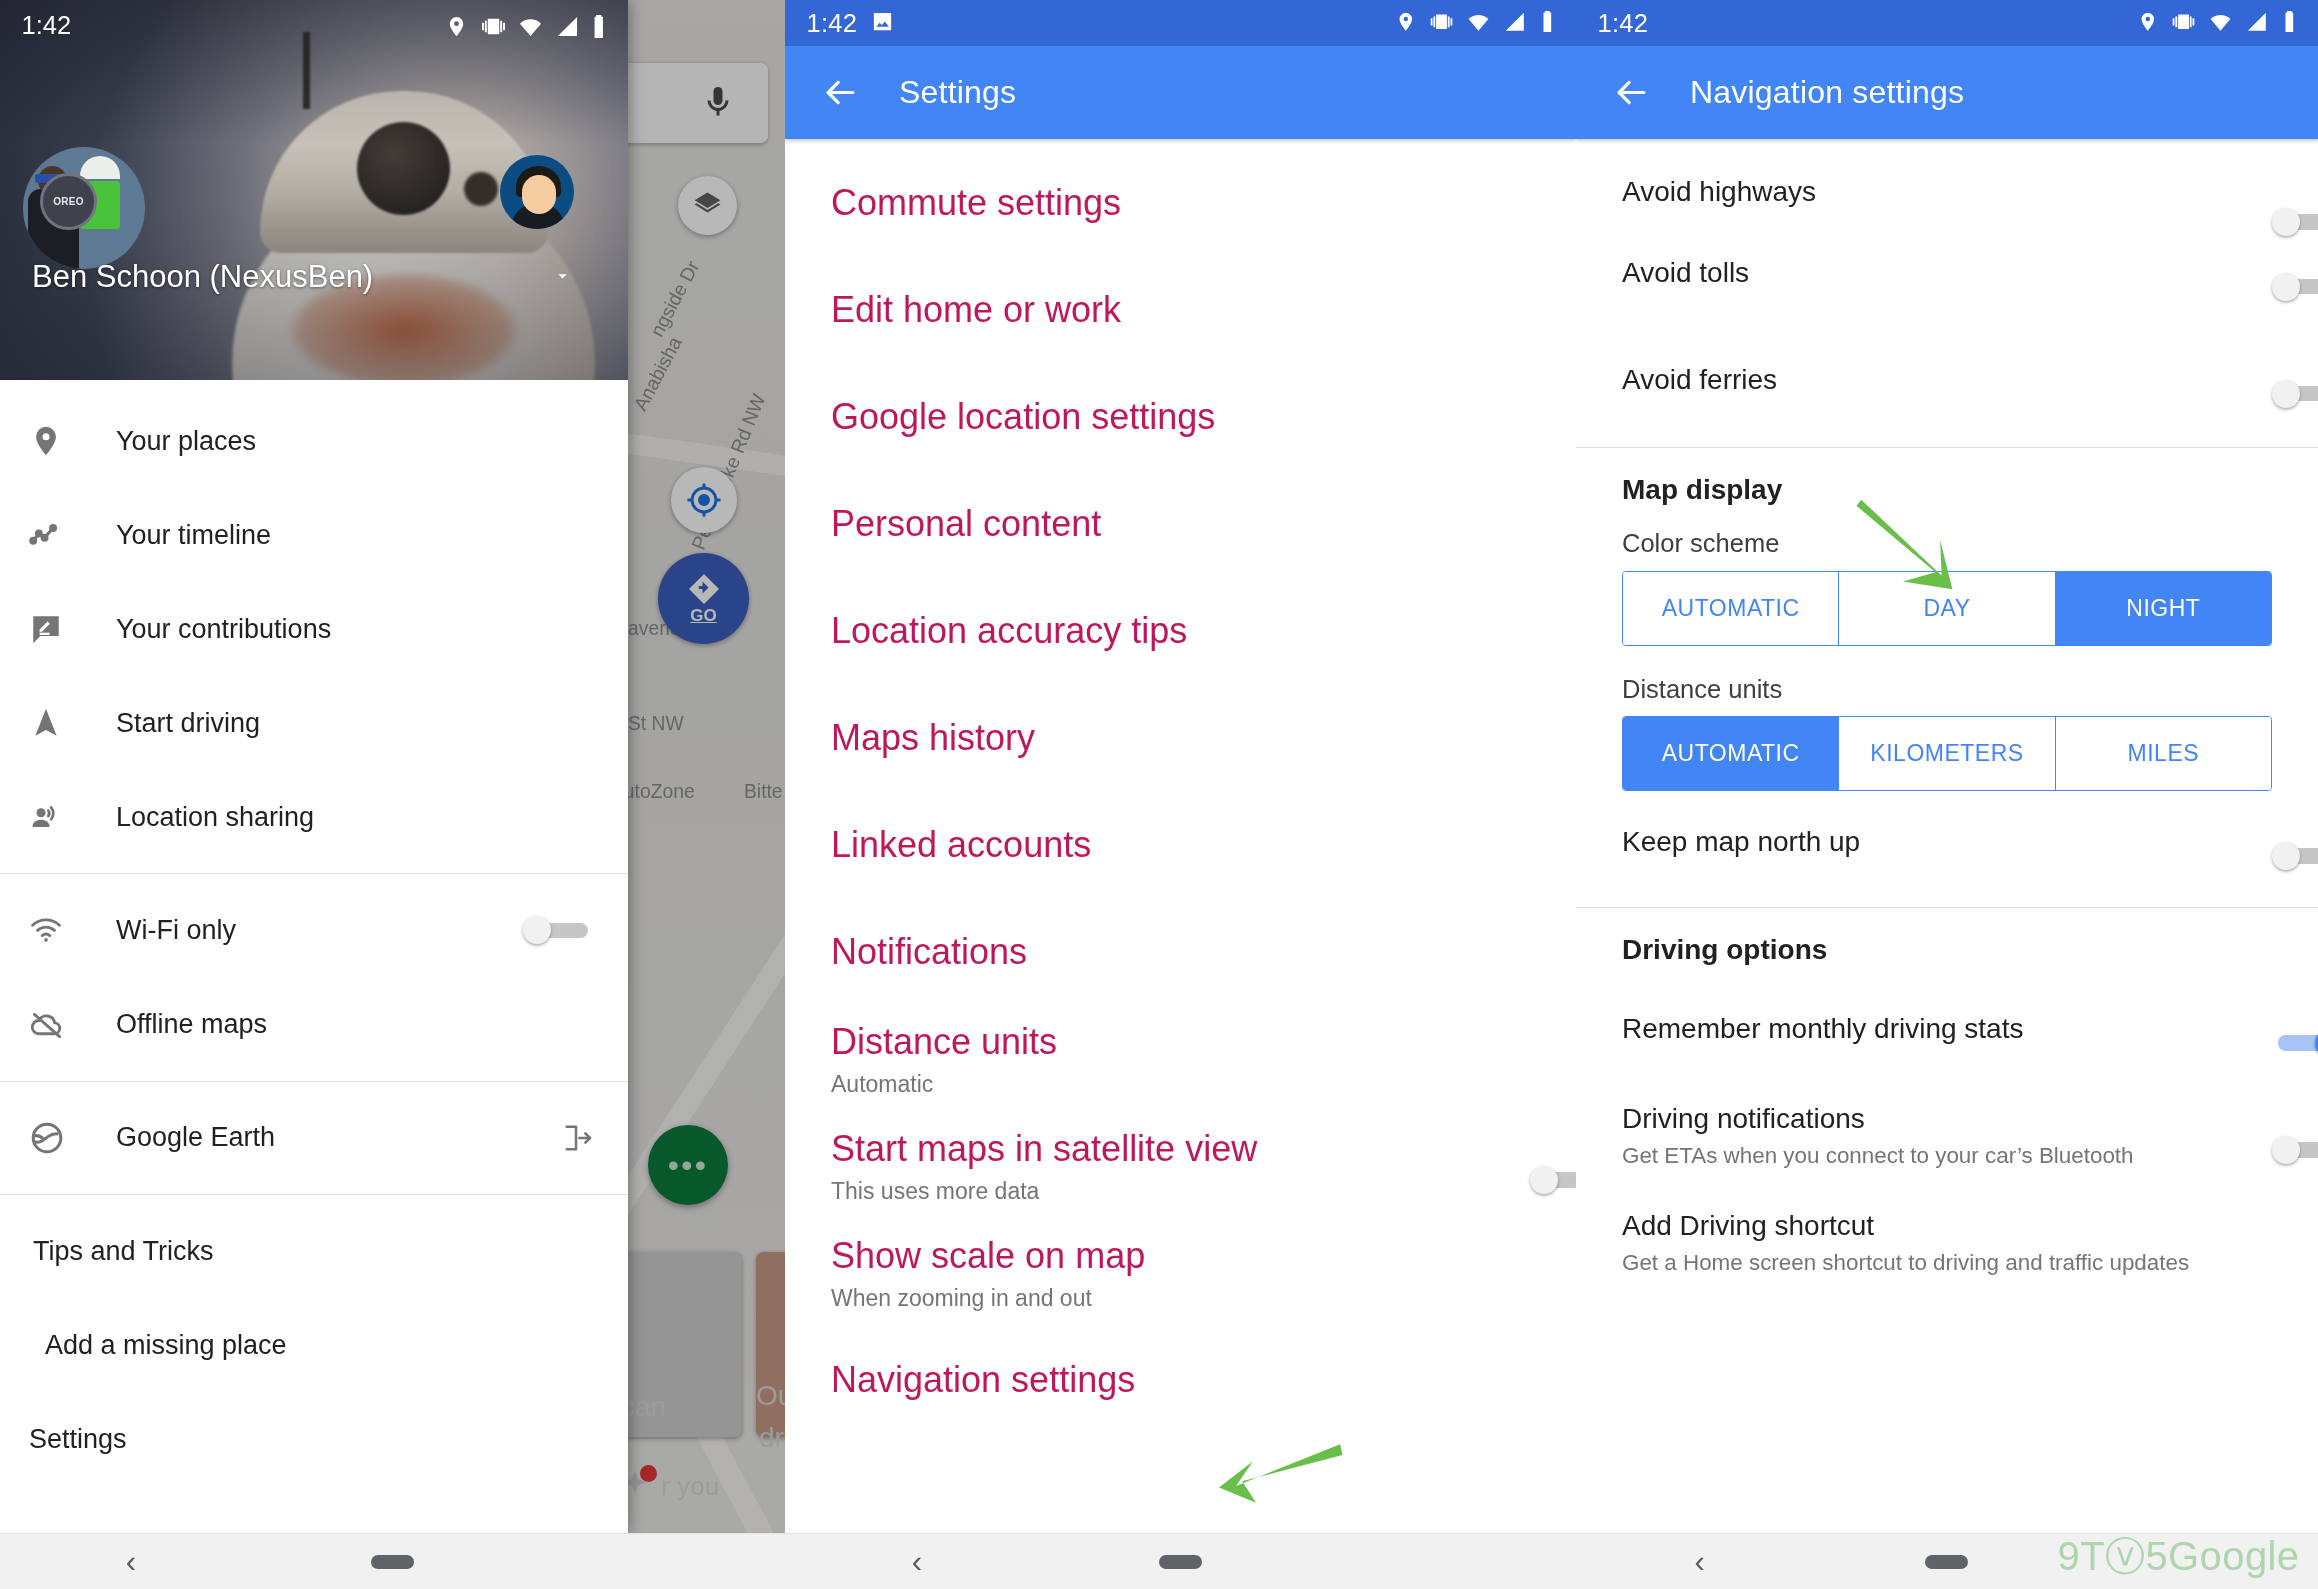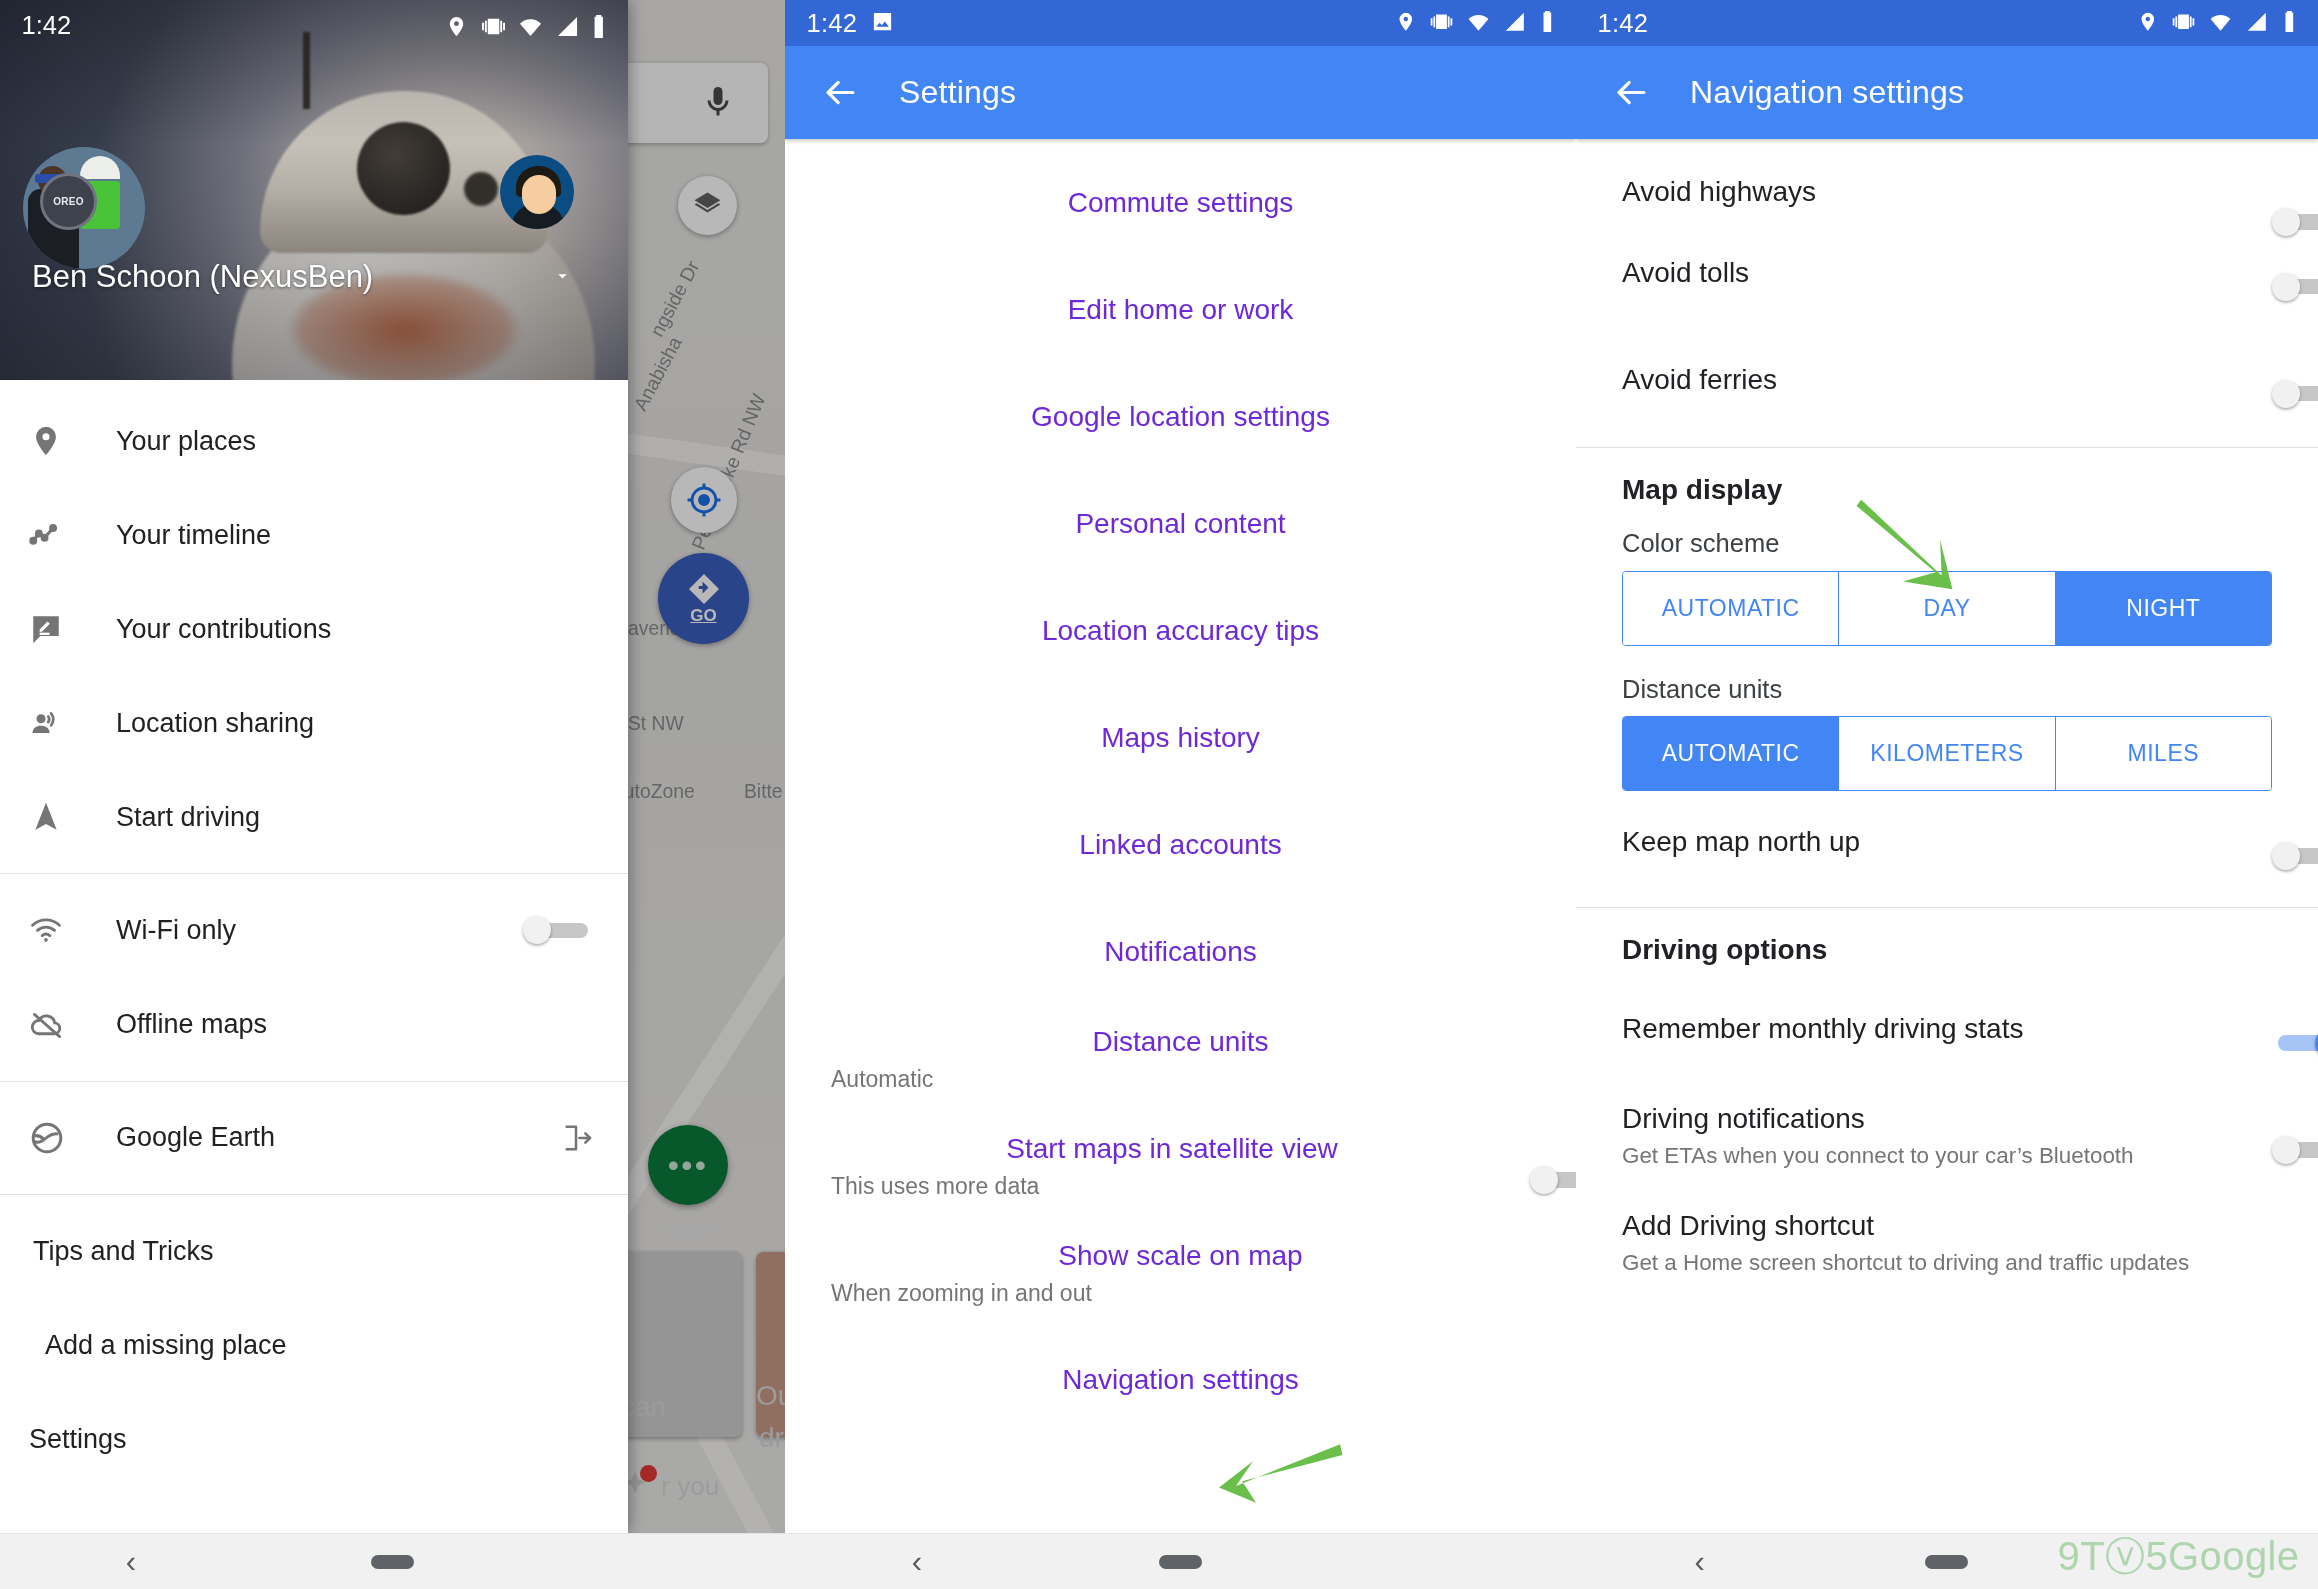--- a/index.html
+++ b/index.html
@@ -170,21 +170,21 @@
   .switch .track { position:absolute; left:6.2px; top:6.2px; width: 59px; height: 15.5px; border-radius:7.7px; background:#c6c6c6; }
   .switch .thumb { position:absolute; left:0; top:0; width: 28px; height: 28px; border-radius:50%; background:#f1f1f1;
                    box-shadow: 0 1.5px 3.1px rgba(0,0,0,.35); }
   .switch.on .track { background:#a7c4f7; }
   .switch.on .thumb { left: 43px; background:#4285f4; }
 
   
   .settings-list { position:absolute; top:139px; left:0; right:0; bottom:56px; background:#fff; padding-top: 10.8px; }
   .s-item { padding: 0 46px; min-height: 107px; display:flex; align-items:center; cursor:pointer; }
   .s-text { flex:1; }
-  .s-title { font-size: 28px; color:#6d28d9;text-align:center; }
+  .s-title { font-size: 36px; color:#be185d; }
   .s-sub { font-size: 23px; color:#757575; margin-top: 7.7px; }
   .s-right { margin-left: 17px; }
 
   
   .nav-list { position:absolute; top:139px; left:0; right:0; bottom:56px; background:#fff; overflow:hidden; }
   .n-row { display:flex; align-items:center; padding: 0 46px; min-height: 107px; }
   .n-row.first { min-height: 80px; align-items:flex-end; padding-bottom: 10.8px; }
   .n-text { flex:1; }
   .n-title { font-size: 28px; color:#202124; }
   .n-sub { font-size: 22.4px; color:#757575; margin-top: 7.7px; }
@@ -377,36 +377,36 @@
               <path d="M7.5 12.3l5.6-5.6 1.6 1.6-5.6 5.6H7.5v-1.6z" fill="#fff"></path>
               <path d="M7.5 14.6h7v1.6h-7z" fill="#fff"></path>
             </svg>
           </span>
           <span class="d-label">Your contributions</span>
         </div>
 
         <div class="d-item">
           <span class="d-ic">
             <svg width="34" height="34" viewBox="0 0 24 24" fill="#757575">
+                <path d="M12 2L4.5 21l7.5-4 7.5 4L12 2z"></path>
+              </svg>
+          </span>
+          <span class="d-label">Start driving</span>
+        </div>
+
+        <div class="d-item">
+          <span class="d-ic">
+            <svg width="34" height="34" viewBox="0 0 24 24" fill="#757575">
               <circle cx="8.5" cy="9" r="3.2"></circle>
               <path d="M2.5 19c0-3.3 2.7-5 6-5s6 1.7 6 5H2.5z"></path>
               <path d="M15.6 5.2a6.5 6.5 0 0 1 0 8.4" fill="none" stroke="#757575" stroke-width="1.9" stroke-linecap="round"></path>
               <path d="M13.6 7.4a3.4 3.4 0 0 1 0 4" fill="none" stroke="#757575" stroke-width="1.9" stroke-linecap="round"></path>
             </svg>
           </span>
           <span class="d-label">Location sharing</span>
-        </div>
-
-        <div class="d-item">
-          <span class="d-ic">
-            <svg width="34" height="34" viewBox="0 0 24 24" fill="#757575">
-                <path d="M12 2L4.5 21l7.5-4 7.5 4L12 2z"></path>
-              </svg>
-          </span>
-          <span class="d-label">Start driving</span>
         </div>
 
         <div class="d-divider"></div>
 
         <div class="d-item">
           <span class="d-ic">
             <svg width="34" height="34" viewBox="0 0 24 24" fill="none" stroke="#757575" stroke-width="2" stroke-linecap="round">
               <path d="M2.5 8.6a14 14 0 0 1 19 0"></path>
               <path d="M6 12.3a9 9 0 0 1 12 0"></path>
               <path d="M9.3 15.9a4.3 4.3 0 0 1 5.4 0"></path>

